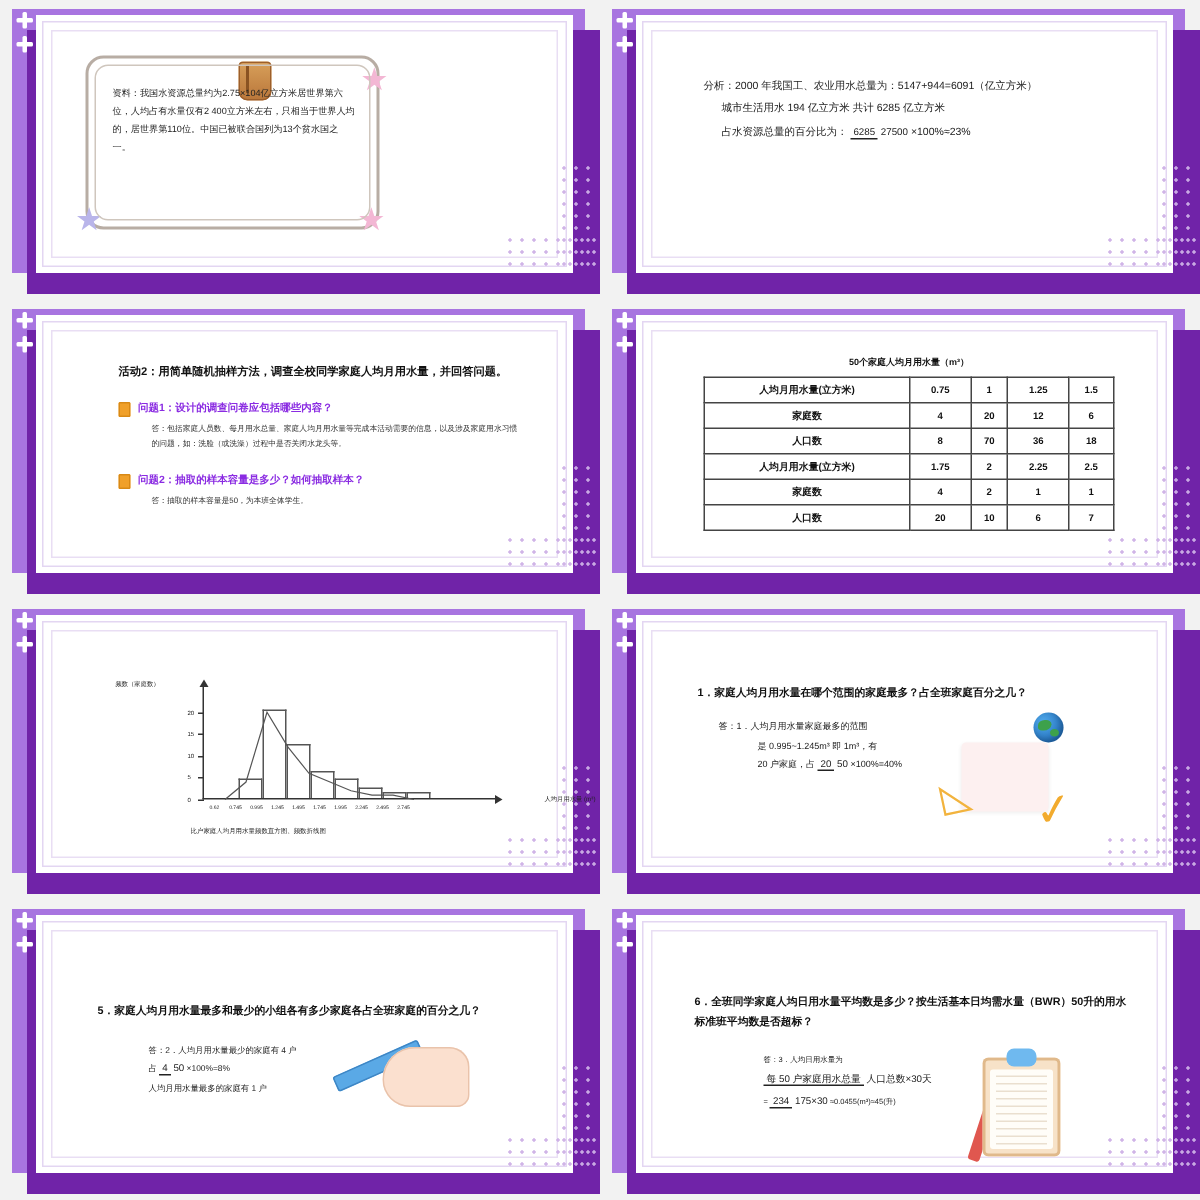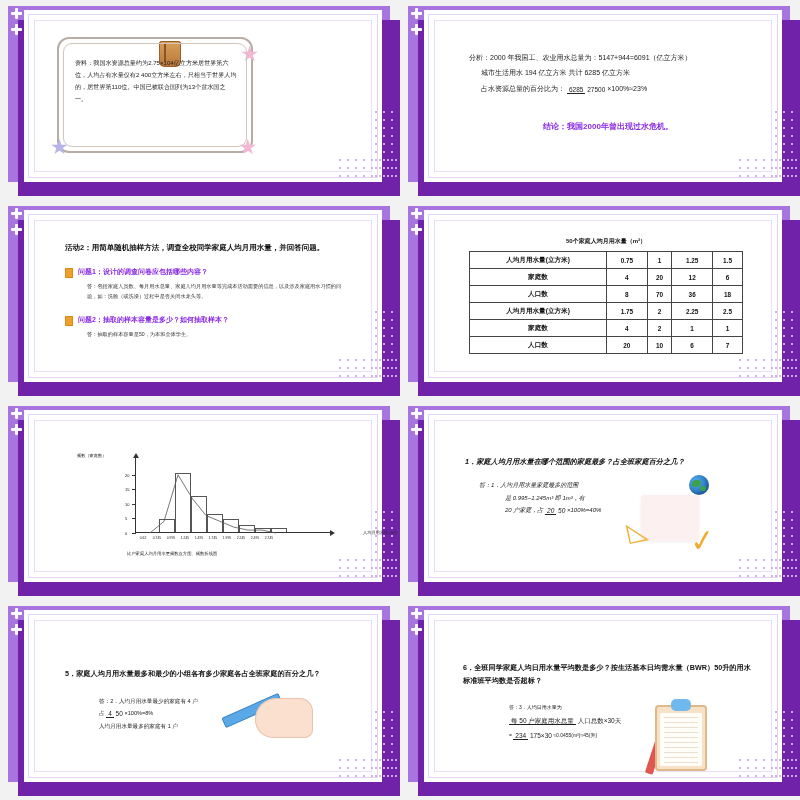--- a/index.html
+++ b/index.html
@@ -57,21 +57,21 @@
   .cup{position:absolute;right:2px;top:62px;width:32px;height:42px;background:#ffd23f;border-radius:3px 3px 6px 6px;}
   .pen{position:absolute;width:5px;border-radius:2px;}
 
   
   .s2{position:absolute;left:34px;top:30px;right:24px;font-size:7px;color:#1a1a1a;line-height:2.1;}
   .frac{display:inline-block;text-align:center;vertical-align:middle;font-size:6.5px;line-height:1.15;}
   .frac .num{border-bottom:1px solid #222;padding:0 2px;}
   .concl{margin-top:22px;text-align:center;font-weight:bold;font-size:8px;color:#8a2be2;}
 
   
-  .s3{position:absolute;left:30px;top:22px;right:24px;}
+  .s3{position:absolute;left:44px;top:22px;right:24px;}
   .s3 .title{font-size:7.5px;font-weight:bold;color:#111;}
   .qrow{display:flex;align-items:flex-start;gap:5px;margin-top:14px;}
   .qicon{width:8px;height:10px;background:#f0a02a;border-radius:1px;flex:none;margin-top:1px;
      box-shadow:inset 0 0 0 1px #d88916;}
   .qtext{font-size:7px;font-weight:bold;color:#8a2be2;}
   .ans{font-size:5.2px;color:#333;line-height:1.85;margin:4px 0 0 22px;}
 
   
   .s4{position:absolute;left:26px;top:16px;right:20px;}
   .s4 .cap{text-align:center;font-size:6px;font-weight:bold;color:#111;margin-bottom:5px;}
@@ -95,21 +95,21 @@
      border-bottom:3px solid transparent;border-left:5px solid #333;}
   .ytick{position:absolute;left:14px;font-size:4px;color:#222;transform:translateY(-50%);}
   .ytickline{position:absolute;left:21px;width:4px;height:1px;background:#333;}
   .bars{position:absolute;left:32px;bottom:15px;height:64px;display:flex;align-items:flex-end;}
   .bar{width:14px;border:1px solid #555;border-bottom:none;background:#fff;}
   .xtk{position:absolute;bottom:7px;font-size:3.4px;color:#222;transform:translateX(-50%);white-space:nowrap;}
   .caption5{margin:4px 0 0 58px;font-size:4.3px;color:#222;}
   svg.poly{position:absolute;left:0;top:0;overflow:visible;}
 
   
-  .s6{position:absolute;left:30px;top:36px;right:20px;font-style:italic;}
+  .s6{position:absolute;left:30px;top:36px;right:20px;}
   .q6{font-size:7.2px;font-weight:bold;color:#111;}
   .a6{font-size:6px;color:#222;line-height:2.1;margin:12px 0 0 14px;}
   .a6 .ind{margin-left:26px;display:block;}
   .globe{position:absolute;right:42px;top:18px;width:20px;height:20px;border-radius:50%;
      background:radial-gradient(circle at 32% 30%,#4fa7e8,#1763b5);box-shadow:inset -2px -2px 4px rgba(0,0,0,.25);}
   .globe:after{content:"";position:absolute;left:3px;top:5px;width:9px;height:7px;background:#3da14b;
      border-radius:50% 40% 60% 30%;}
   .globe:before{content:"";position:absolute;left:11px;top:11px;width:6px;height:5px;background:#3da14b;border-radius:50%;}
   .paper6{position:absolute;right:52px;top:38px;width:58px;height:46px;background:#fdf0f0;border-radius:3px;
      box-shadow:0 1px 3px rgba(0,0,0,.07);}
@@ -182,21 +182,20 @@
           </div>
           <div style="margin-left:12px">城市生活用水 194 亿立方米    共计 6285 亿立方米</div>
           <div style="margin-left:12px;margin-top:2px">
             <span>占水资源总量的百分比为：</span>
             <span class="frac">
               <span class="num">6285</span>
               <span class="den">27500</span>
             </span>
             <span>×100%≈23%</span>
           </div>
-          <div class="concl">结论：我国2000年曾出现过水危机。</div>
         </div>
       </div>
     </div>
     <div class="dots-v"></div>
     <div class="dots-h"></div>
   </div>
 
   <div class="slide">
     <div class="frame-light"></div>
     <div class="frame-dark"></div>

